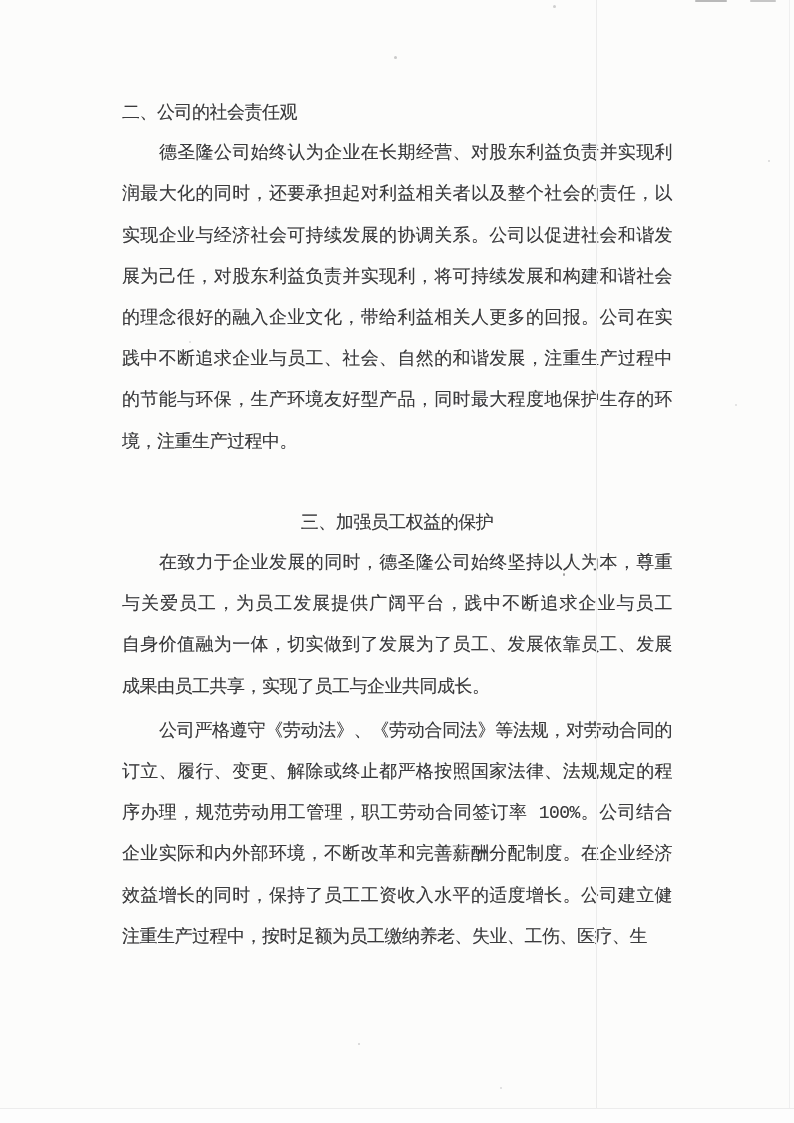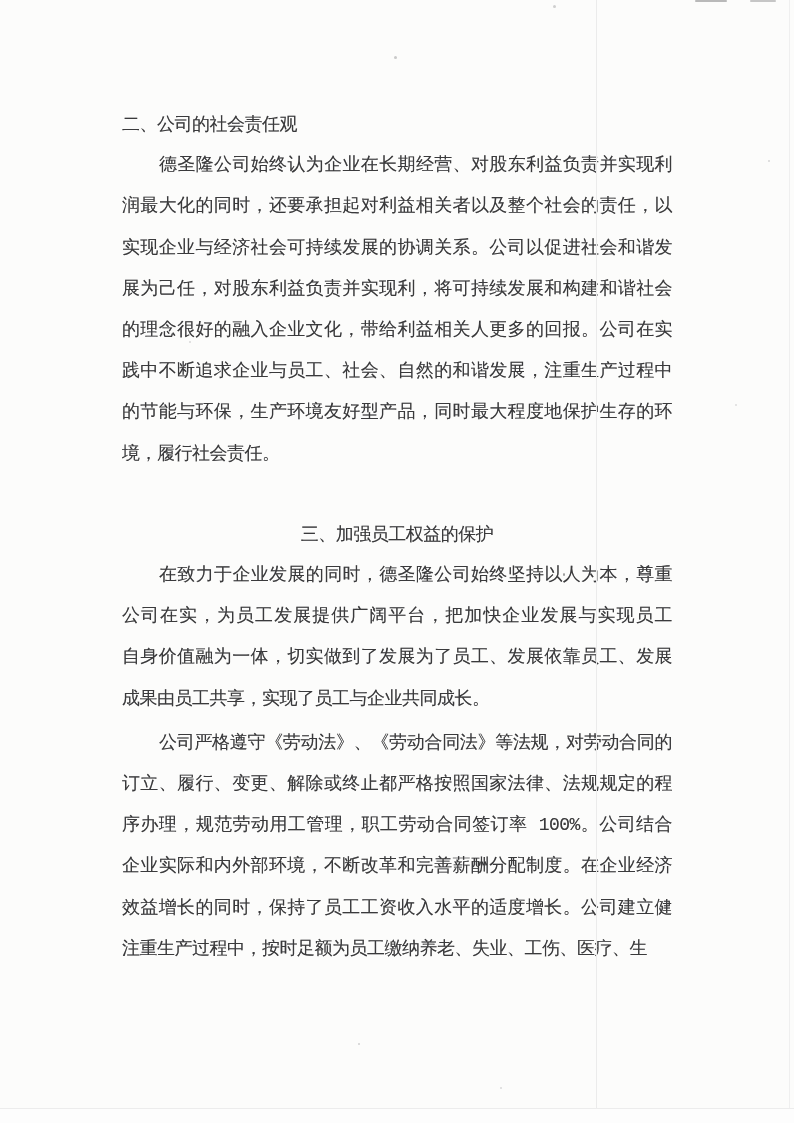--- a/index.html
+++ b/index.html
@@ -7,21 +7,21 @@
   .page{
     position:relative;
     width:794px;height:1123px;
     background:var(--paper,#fcfcfb);
     overflow:hidden;
     font-family:"Liberation Serif","DejaVu Serif",serif;
     color:var(--ink,#3a3a3c);
   }
   .content{
     position:absolute;
-    left:122px;top:104px;width:550px;
+    left:122px;top:92px;width:550px;
     font-size:18px;
     letter-spacing:-0.5px;
     line-height:41.2px;
     text-shadow:0 0 0.5px rgba(70,70,72,0.45);
   }
   .heading{
     font-size:18px;
     font-weight:normal;
     margin:0;
     text-align:left;
@@ -63,29 +63,29 @@
     <section>
       <h2 class="heading">二、公司的社会责任观</h2>
       <div class="para">
           <div class="line first">德圣隆公司始终认为企业在长期经营、对股东利益负责并实现利</div>
           <div class="line">润最大化的同时，还要承担起对利益相关者以及整个社会的责任，以</div>
           <div class="line">实现企业与经济社会可持续发展的协调关系。公司以促进社会和谐发</div>
           <div class="line">展为己任，对股东利益负责并实现利，将可持续发展和构建和谐社会</div>
           <div class="line">的理念很好的融入企业文化，带给利益相关人更多的回报。公司在实</div>
           <div class="line">践中不断追求企业与员工、社会、自然的和谐发展，注重生产过程中</div>
           <div class="line">的节能与环保，生产环境友好型产品，同时最大程度地保护生存的环</div>
-          <div class="line last">境，履行社会责任。</div>
+          <div class="line last">境，注重生产过程中。</div>
         </div>
     </section>
 
     <section>
       <h2 class="heading heading-gap">三、加强员工权益的保护</h2>
       <div class="para">
           <div class="line first">在致力于企业发展的同时，德圣隆公司始终坚持以人为本，尊重</div>
-          <div class="line">公司在实，为员工发展提供广阔平台，把加快企业发展与实现员工</div>
+          <div class="line">与关爱员工，为员工发展提供广阔平台，践中不断追求企业与员工</div>
           <div class="line">自身价值融为一体，切实做到了发展为了员工、发展依靠员工、发展</div>
           <div class="line last">成果由员工共享，实现了员工与企业共同成长。</div>
         </div>
       <div class="para">
           <div class="line first">公司严格遵守《劳动法》、《劳动合同法》等法规，对劳动合同的</div>
           <div class="line">订立、履行、变更、解除或终止都严格按照国家法律、法规规定的程</div>
           <div class="line">序办理，规范劳动用工管理，职工劳动合同签订率 100%。公司结合</div>
           <div class="line">企业实际和内外部环境，不断改革和完善薪酬分配制度。在企业经济</div>
           <div class="line">效益增长的同时，保持了员工工资收入水平的适度增长。公司建立健</div>
           <div class="line last">注重生产过程中，按时足额为员工缴纳养老、失业、工伤、医疗、生</div>

